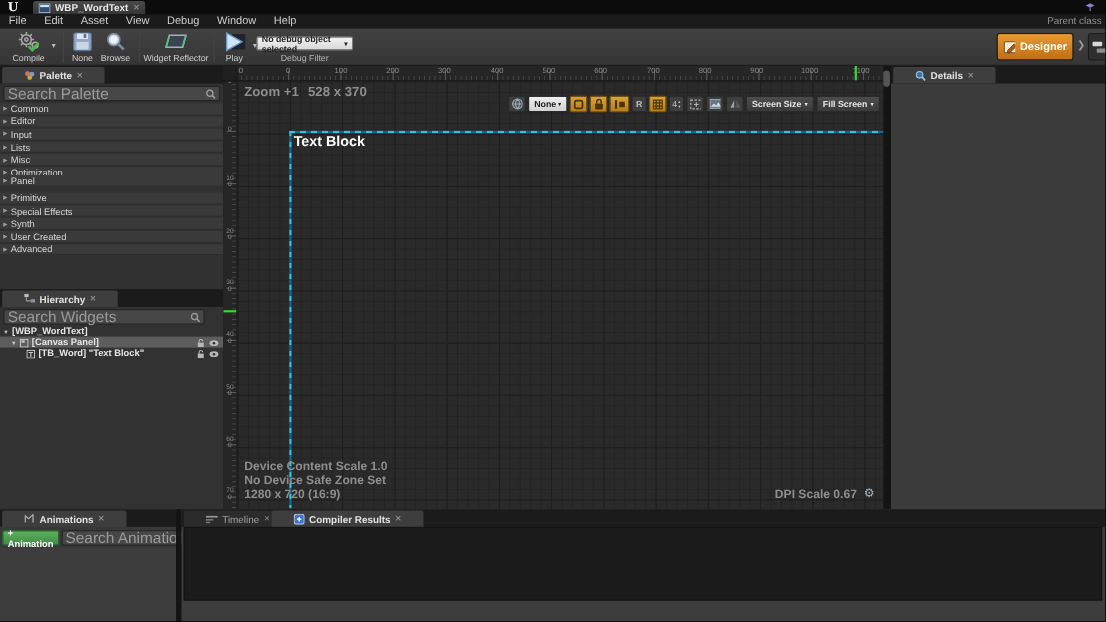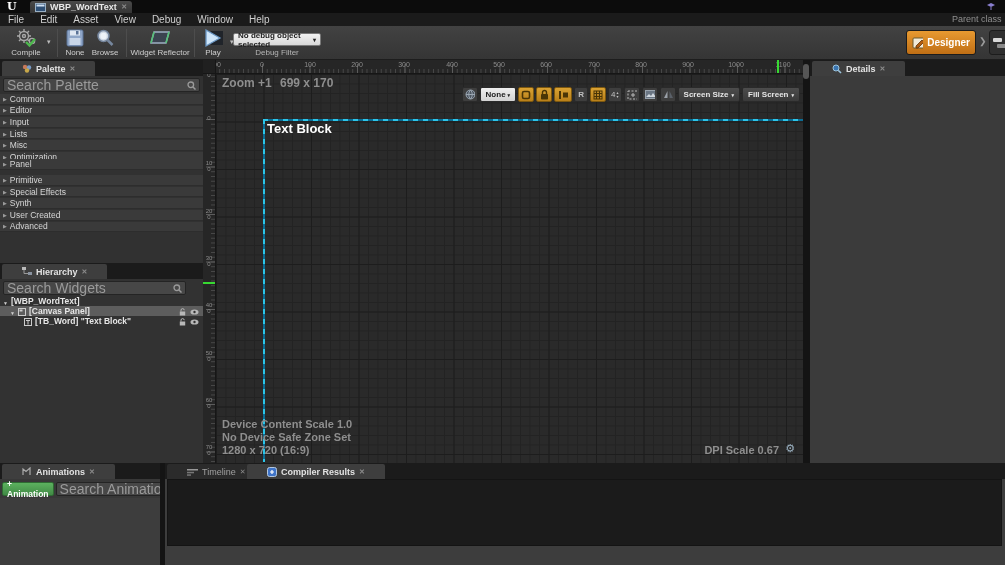--- a/index.html
+++ b/index.html
@@ -337,21 +337,21 @@
       <span class="vlab" style="top:234px">400</span>
       <span class="vlab" style="top:282px">500</span>
       <span class="vlab" style="top:329px">600</span>
       <span class="vlab" style="top:376px">700</span>
       <div class="greentick-v" style="top:208px"></div>
     </div>
     <div class="corner"></div>
 
     <div class="surface">
       <span class="ovl" style="left:6px;top:2px;font-size:12px">Zoom +1</span>
-      <span class="ovl" style="left:64px;top:2px;font-size:12px">699 x 170</span>
+      <span class="ovl" style="left:64px;top:2px;font-size:12px">528 x 370</span>
 
       <div class="sel-top"></div>
       <div class="sel-left"></div>
       <span class="abs" style="left:51px;top:47px;font-size:13px;font-weight:bold;color:#fff">Text Block</span>
 
       <span class="ovl" style="left:6px;top:344px;font-size:11px">Device Content Scale 1.0</span>
       <span class="ovl" style="left:6px;top:357px;font-size:11px">No Device Safe Zone Set</span>
       <span class="ovl" style="left:6px;top:370px;font-size:11px">1280 x 720 (16:9)</span>
       <span class="ovl" style="right:24px;top:370px;font-size:11px">DPI Scale 0.67</span>
       <span class="abs" style="right:8px;top:368px;font-size:11px;color:#9ab0c0">⚙</span>

